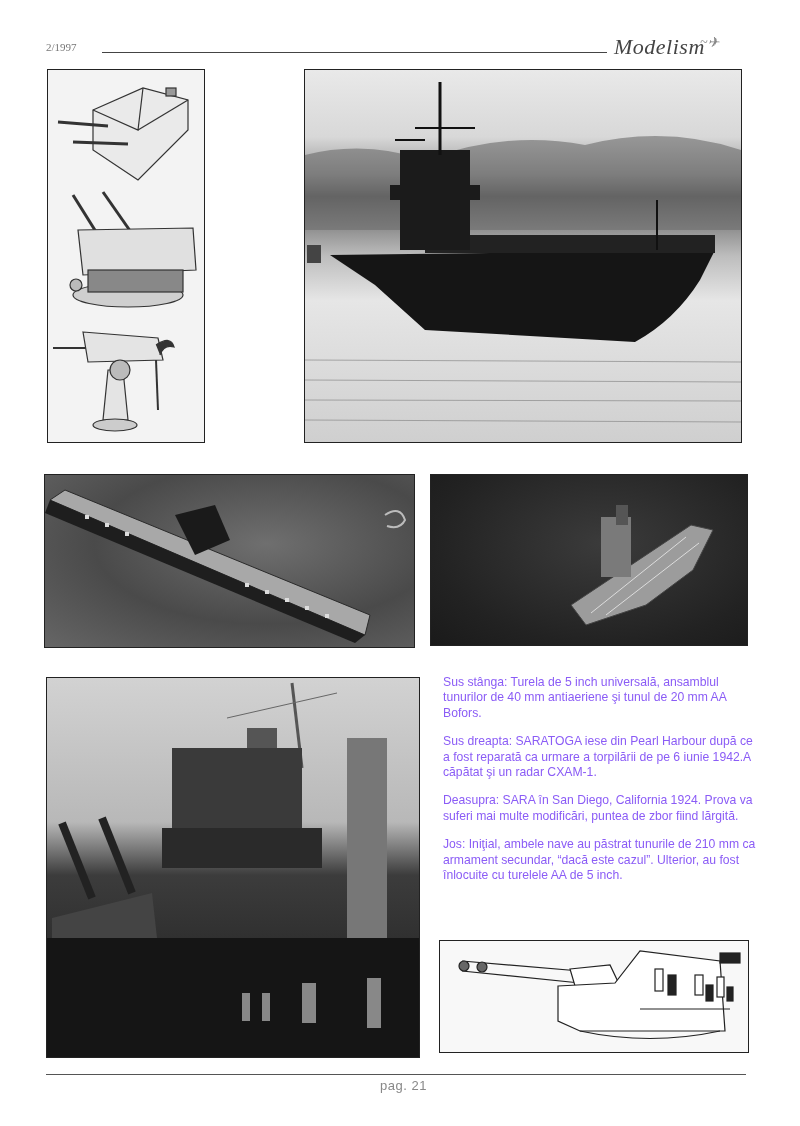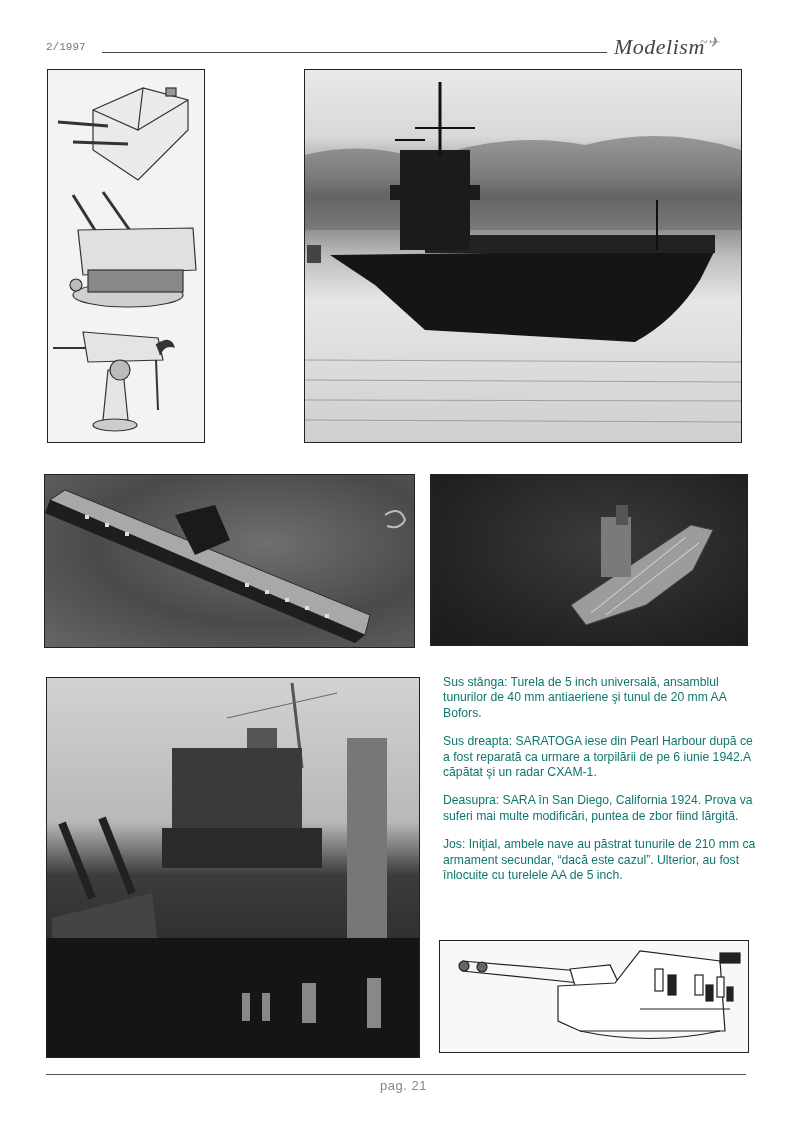--- a/index.html
+++ b/index.html
@@ -2,21 +2,21 @@
 <html><head>
   <meta charset="utf-8">
   <style>
     html, body { margin: 0; padding: 0; }
     body {
       width: 800px; height: 1126px; position: relative; overflow: hidden;
       background: #ffffff; font-family: "Liberation Sans", sans-serif; color: #1a1a1a;
     }
     .abs { position: absolute; }
     .header-issue {
-      left: 46px; top: 41px; font-family: Liberation Mono, monospace; font-size: 11px; color: #777;
+      left: 46px; top: 41px; font-family: Liberation Serif, serif; font-size: 11px; color: #777;
     }
     .header-rule {
       left: 102px; top: 52px; width: 505px; height: 1px; background: #444;
     }
     .header-logo {
       left: 614px; top: 34px; font-family: "Liberation Serif", serif; font-style: italic;
       font-size: 22px; color: #444; letter-spacing: 0.5px;
     }
     .header-logo-squiggle {
       left: 700px; top: 34px; font-size: 14px; color: #888; font-style: italic;
@@ -37,21 +37,21 @@
     }
     .photo-night { left: 430px; top: 474px; width: 318px; height: 172px;
       background: radial-gradient(ellipse at 55% 40%, #3b3b3b 0%, #222 70%, #1a1a1a 100%);
     }
     .photo-island { left: 46px; top: 677px; width: 374px; height: 381px;
       background: linear-gradient(to bottom, #d2d2d2 0%, #b8b8b8 38%, #3c3c3c 52%, #1a1a1a 100%);
     }
     .drawing-turret { left: 439px; top: 940px; width: 310px; height: 113px; background: #f8f8f8; }
 
     .caption-block {
-      left: 443px; top: 675px; width: 315px; font-size: 12.2px; line-height: 15.4px; color: #0f766e;
+      left: 443px; top: 675px; width: 315px; font-size: 12.2px; line-height: 15.4px; color: #8b5cf6;
     }
     .caption-block p { margin: 0 0 13px 0; }
 
     .footer-rule { left: 46px; top: 1074px; width: 700px; height: 1px; background: #555; }
     .footer-page {
       left: 380px; top: 1078px; font-size: 13px; color: #888; letter-spacing: 0.5px;
     }
     svg { display: block; }
   </style>
 </head>

